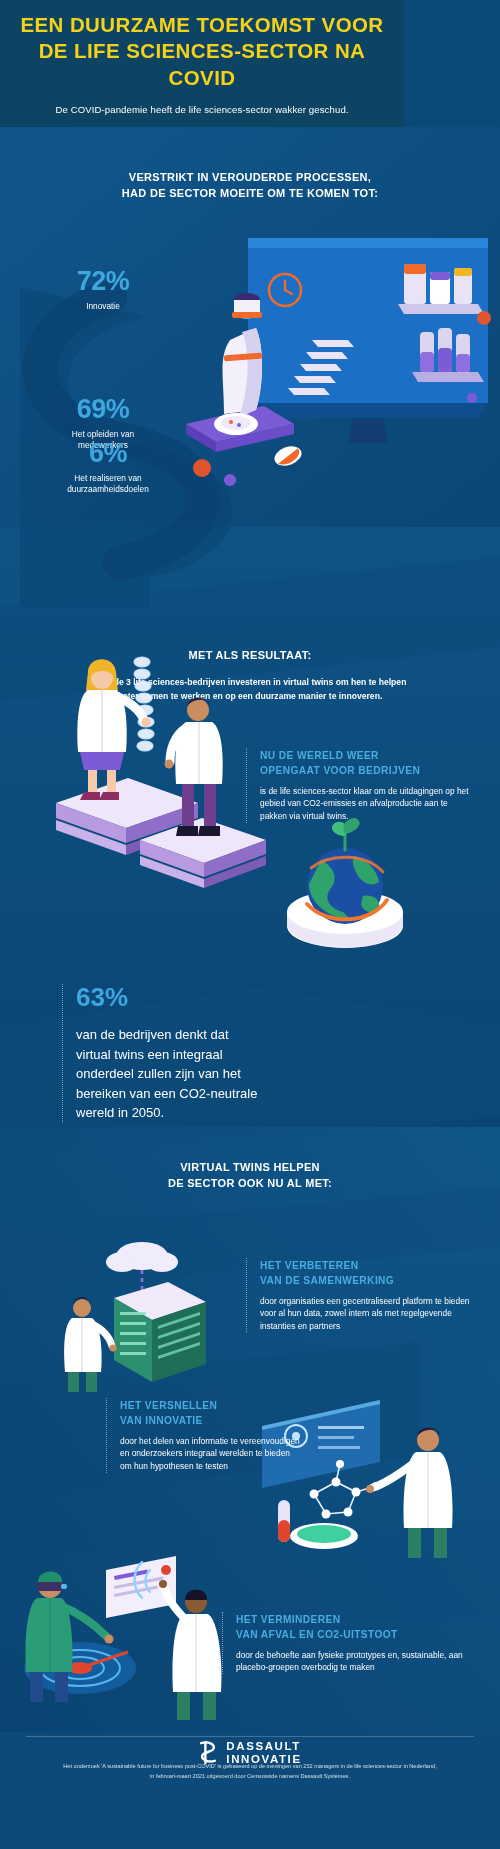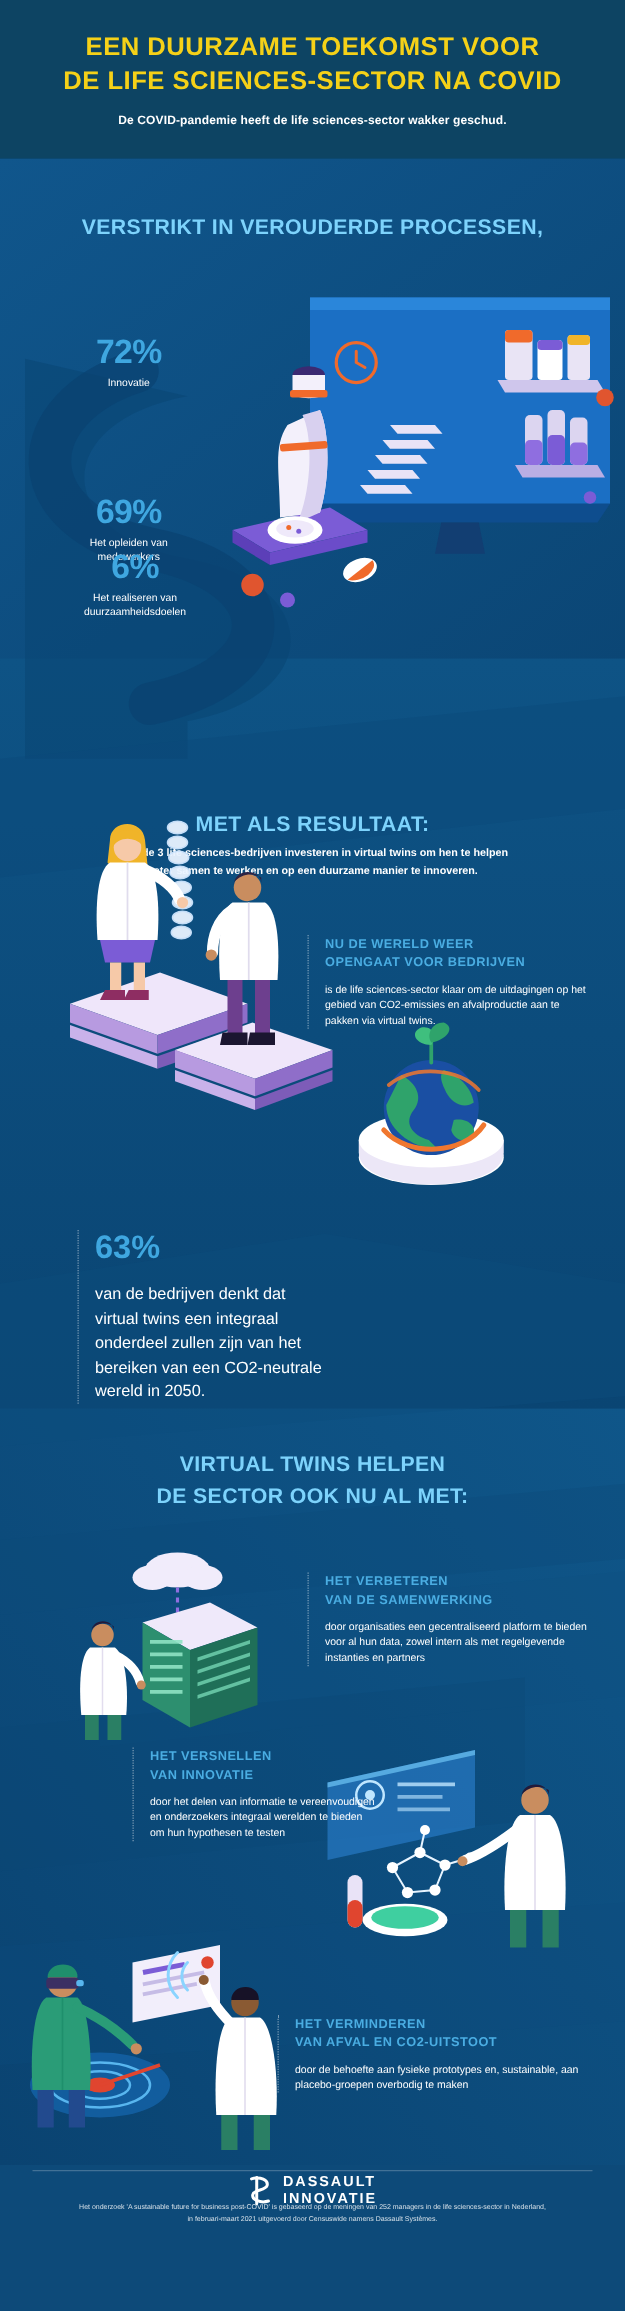--- a/index.html
+++ b/index.html
@@ -5,53 +5,53 @@
   * { margin:0; padding:0; box-sizing:border-box; }
   html,body { background:#0a4a78; }
   body {
     width:500px; height:1849px; position:relative; overflow:hidden;
     font-family:"Liberation Sans", sans-serif;
     color:#ffffff;
   }
 
   
   .header {
-    position:absolute; top:0; left:0; width:500px; height:127px;
+    position:absolute; top:0; left:0; width:404px; height:127px;
     background:#0d4463;
     display:flex; flex-direction:column; align-items:center; justify-content:center;
     padding:0 18px;
   }
   .header h1 {
     font-size:20.5px; font-weight:bold; letter-spacing:.4px; line-height:1.28;
     color:#f5d118; text-align:center; text-transform:uppercase;
   }
   .header .sub {
-    margin-top:13px; font-size:9.6px; font-weight:bold; color:#ffffff;
+    margin-top:13px; font-size:9.6px; font-weight:normal; color:#ffffff;
     text-align:center; letter-spacing:.1px;
   }
 
   
   .bg-main {
     position:absolute; top:127px; left:0; width:500px; height:1605px;
     background:#0e5283;
   }
   .bg-footer {
     position:absolute; top:1732px; left:0; width:500px; height:117px;
     background:#0d4a79;
   }
   .footer-rule {
     position:absolute; top:1736px; left:26px; width:448px; height:1px;
     background:rgba(255,255,255,.22);
   }
 
   
   .sec-title {
     position:absolute; width:500px; text-align:center;
-    color:#7dd3fc; font-weight:bold; text-transform:uppercase;
-    font-size:17px; line-height:1.45; letter-spacing:.3px;
+    color:#ffffff; font-weight:bold; text-transform:uppercase;
+    font-size:11px; line-height:1.45; letter-spacing:.3px;
   }
   .sec-sub {
     position:absolute; width:446px; left:27px; text-align:center;
     color:#ffffff; font-weight:bold; font-size:8.6px; line-height:1.62;
   }
 
   
   .stat { position:absolute; text-align:center; }
   .stat .num {
     font-size:27px; font-weight:bold; color:#3fa7e0; line-height:1;
@@ -147,20 +147,21 @@
   <polygon points="0,480 500,430 500,520 0,575" fill="#0b4a79" opacity="0.45"></polygon>
   <polygon points="0,900 260,860 500,900 500,990 0,1030" fill="#0c4d7c" opacity="0.4"></polygon>
   <polygon points="0,1105 500,1060 500,1120 0,1165" fill="#0c4b7a" opacity="0.4"></polygon>
   <polygon points="80,1170 500,1130 500,1230 80,1270" fill="#0d5080" opacity="0.35"></polygon>
   <polygon points="0,1255 420,1215 420,1330 0,1370" fill="#0b4876" opacity="0.35"></polygon>
   <polygon points="0,1430 500,1395 500,1490 0,1525" fill="#0c4d7d" opacity="0.3"></polygon>
 </svg>
 
 <div class="sec-title" style="top:170px;">
   <span>VERSTRIKT IN VEROUDERDE PROCESSEN,</span><br>
+  <span>HAD DE SECTOR MOEITE OM TE KOMEN TOT:</span>
 </div>
 
 <svg class="art" style="top:228px;left:168px;" width="330" height="265" viewBox="0 0 330 265">
 
   <polygon points="80,10 320,10 320,175 80,175" fill="#1b6fc4"></polygon>
   <polygon points="80,10 320,10 320,20 80,20" fill="#2a86da"></polygon>
   <polygon points="80,175 320,175 310,190 90,190" fill="#0e4d8e"></polygon>
 
   <polygon points="185,190 215,190 220,215 180,215" fill="#123e72"></polygon>
 

